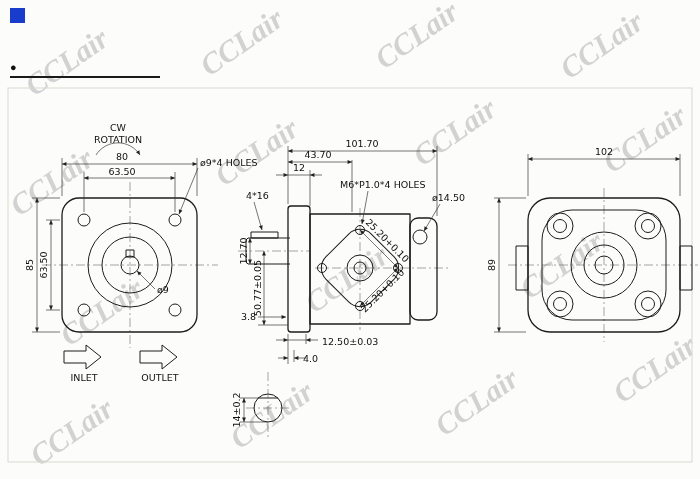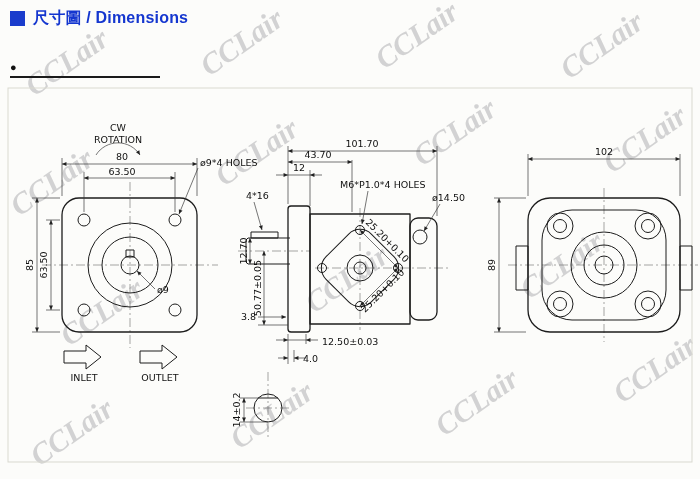--- a/index.html
+++ b/index.html
@@ -53,21 +53,20 @@
   .c  { fill:none; stroke:#6a6a6a; stroke-width:0.6; stroke-dasharray:9 3 2 3; }
   .drawing text { font-family:"DejaVu Sans", sans-serif; font-size:9.5px; fill:#101010; }
   .tm { text-anchor:middle; }
   .te { text-anchor:end; }
 </style>
 </head>
 <body>
 
 <div class="header">
   <div class="header-icon"></div>
-  <div class="header-title">尺寸圖 / Dimensions</div>
 </div>
 
 <div class="series">
   <span class="bullet">●</span>
 </div>
 
 <div class="watermarks">
   <span>CCLair</span>
   <span>CCLair</span>
   <span>CCLair</span>

